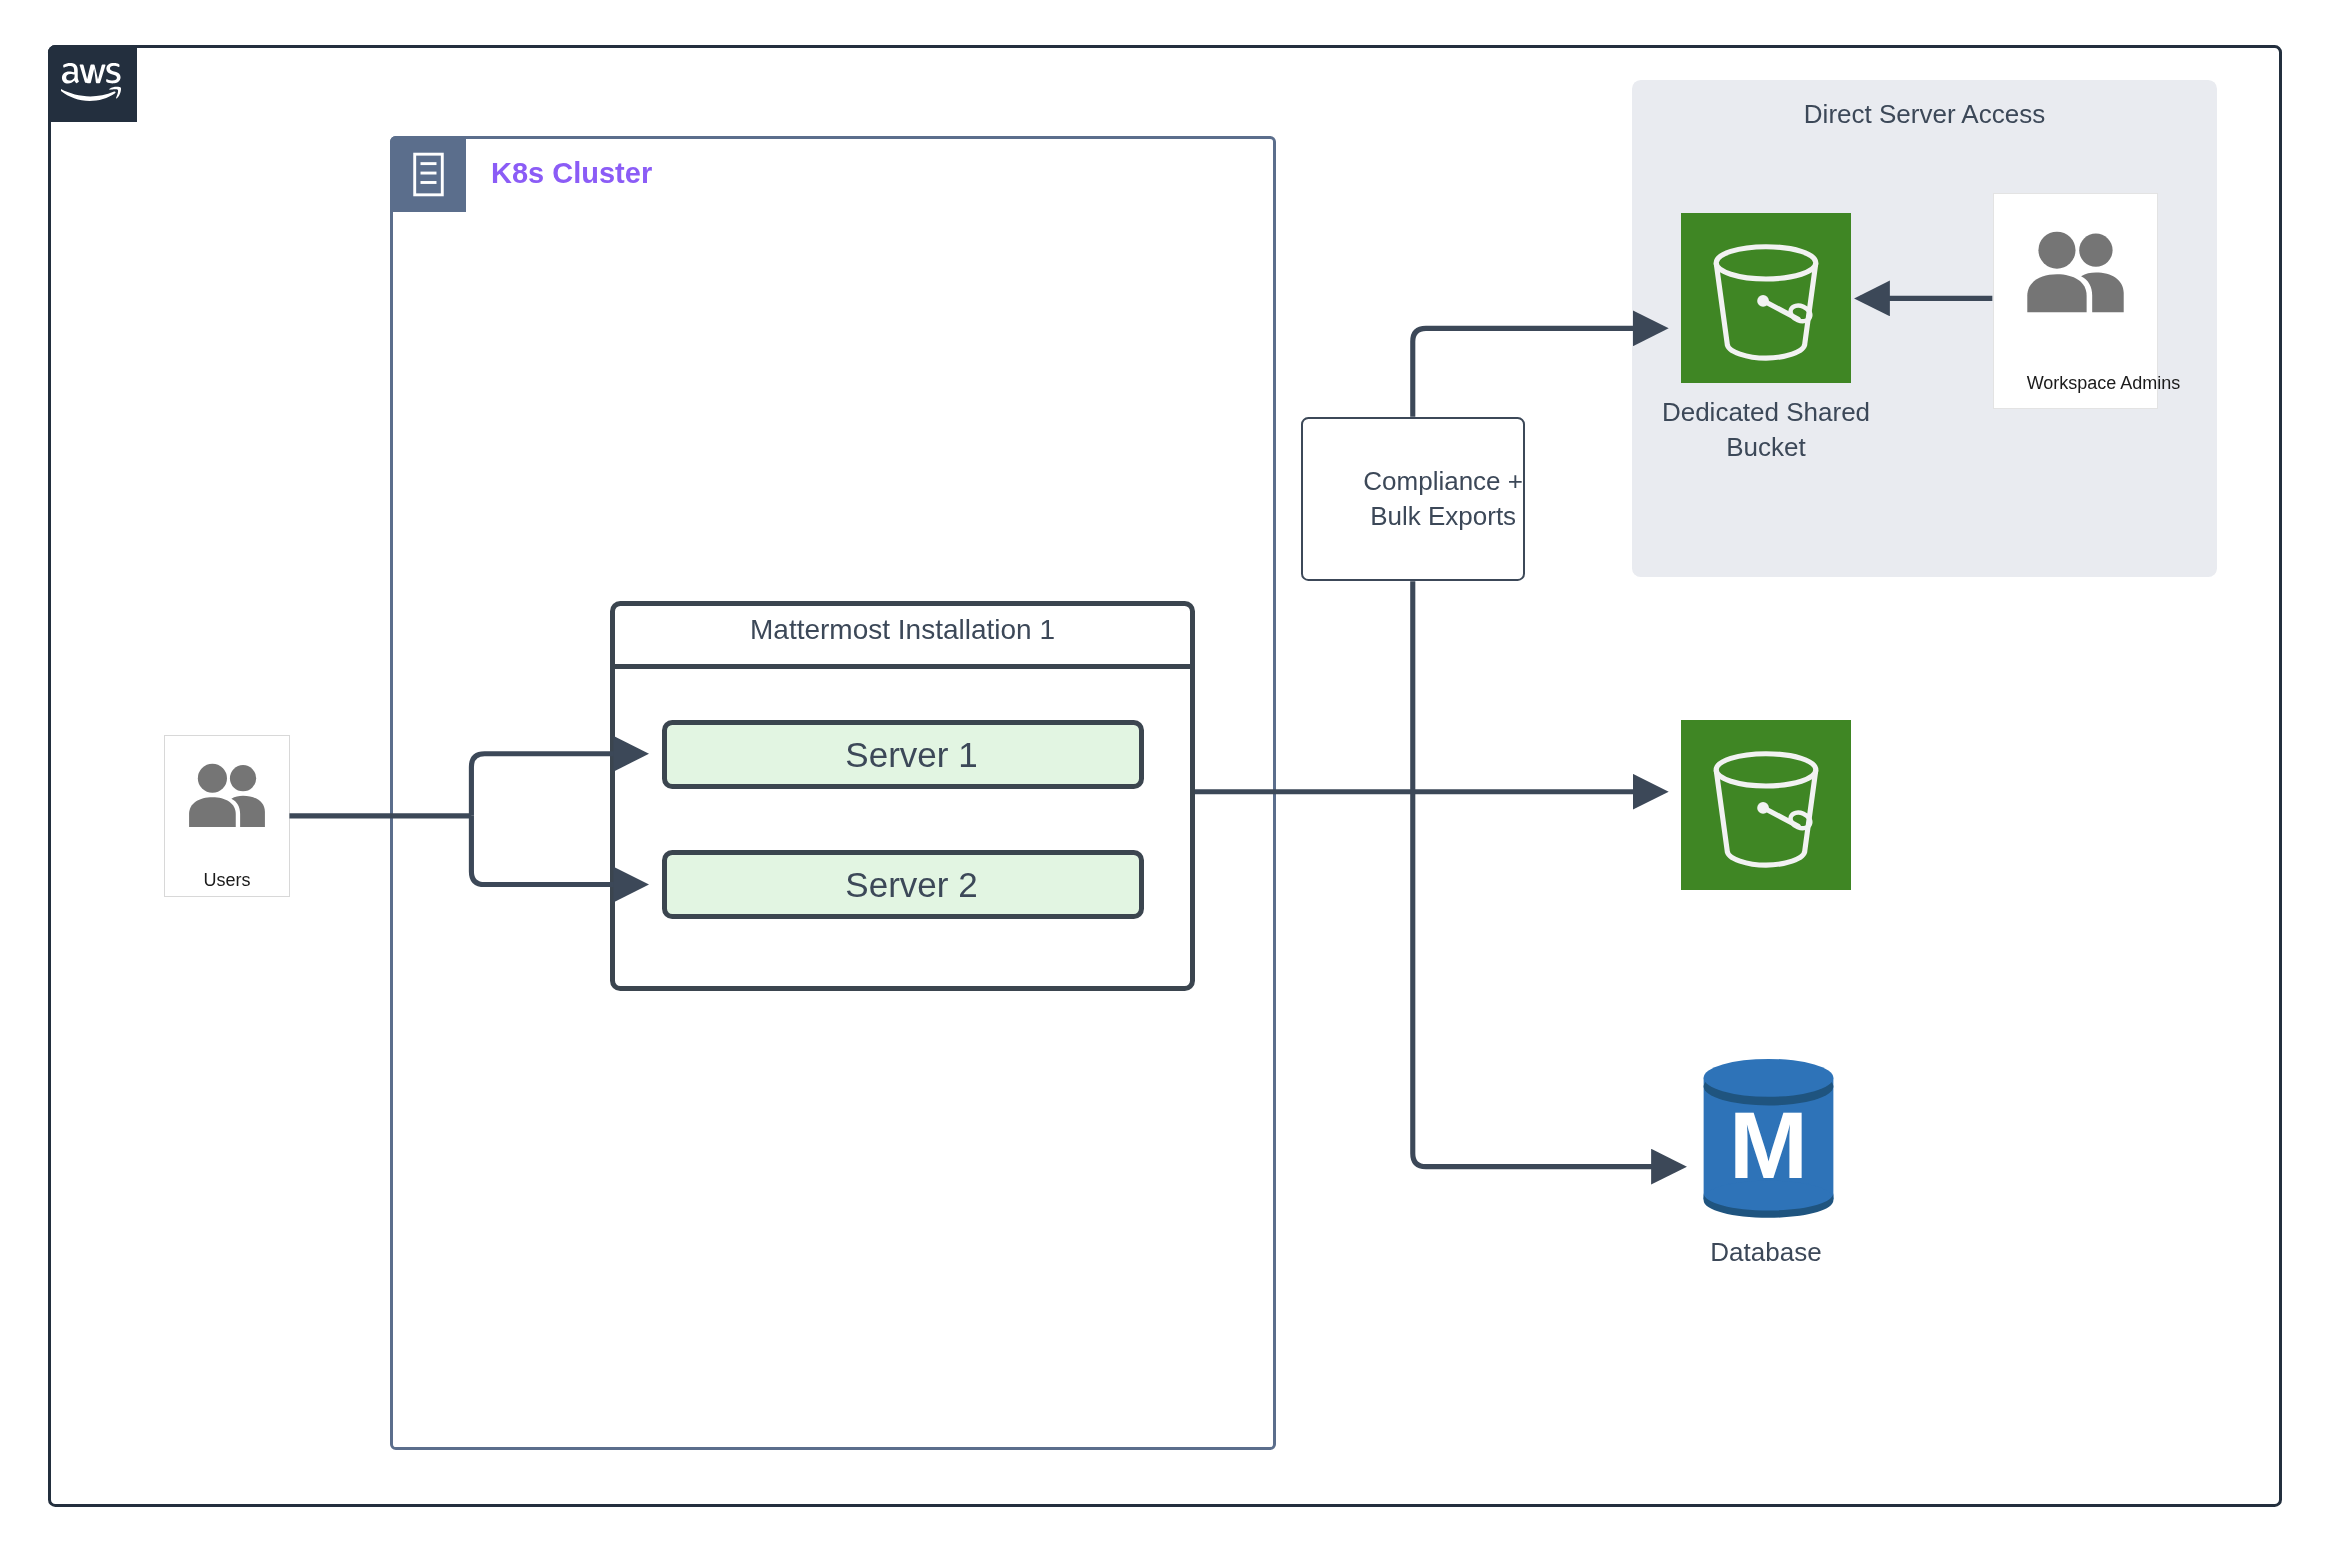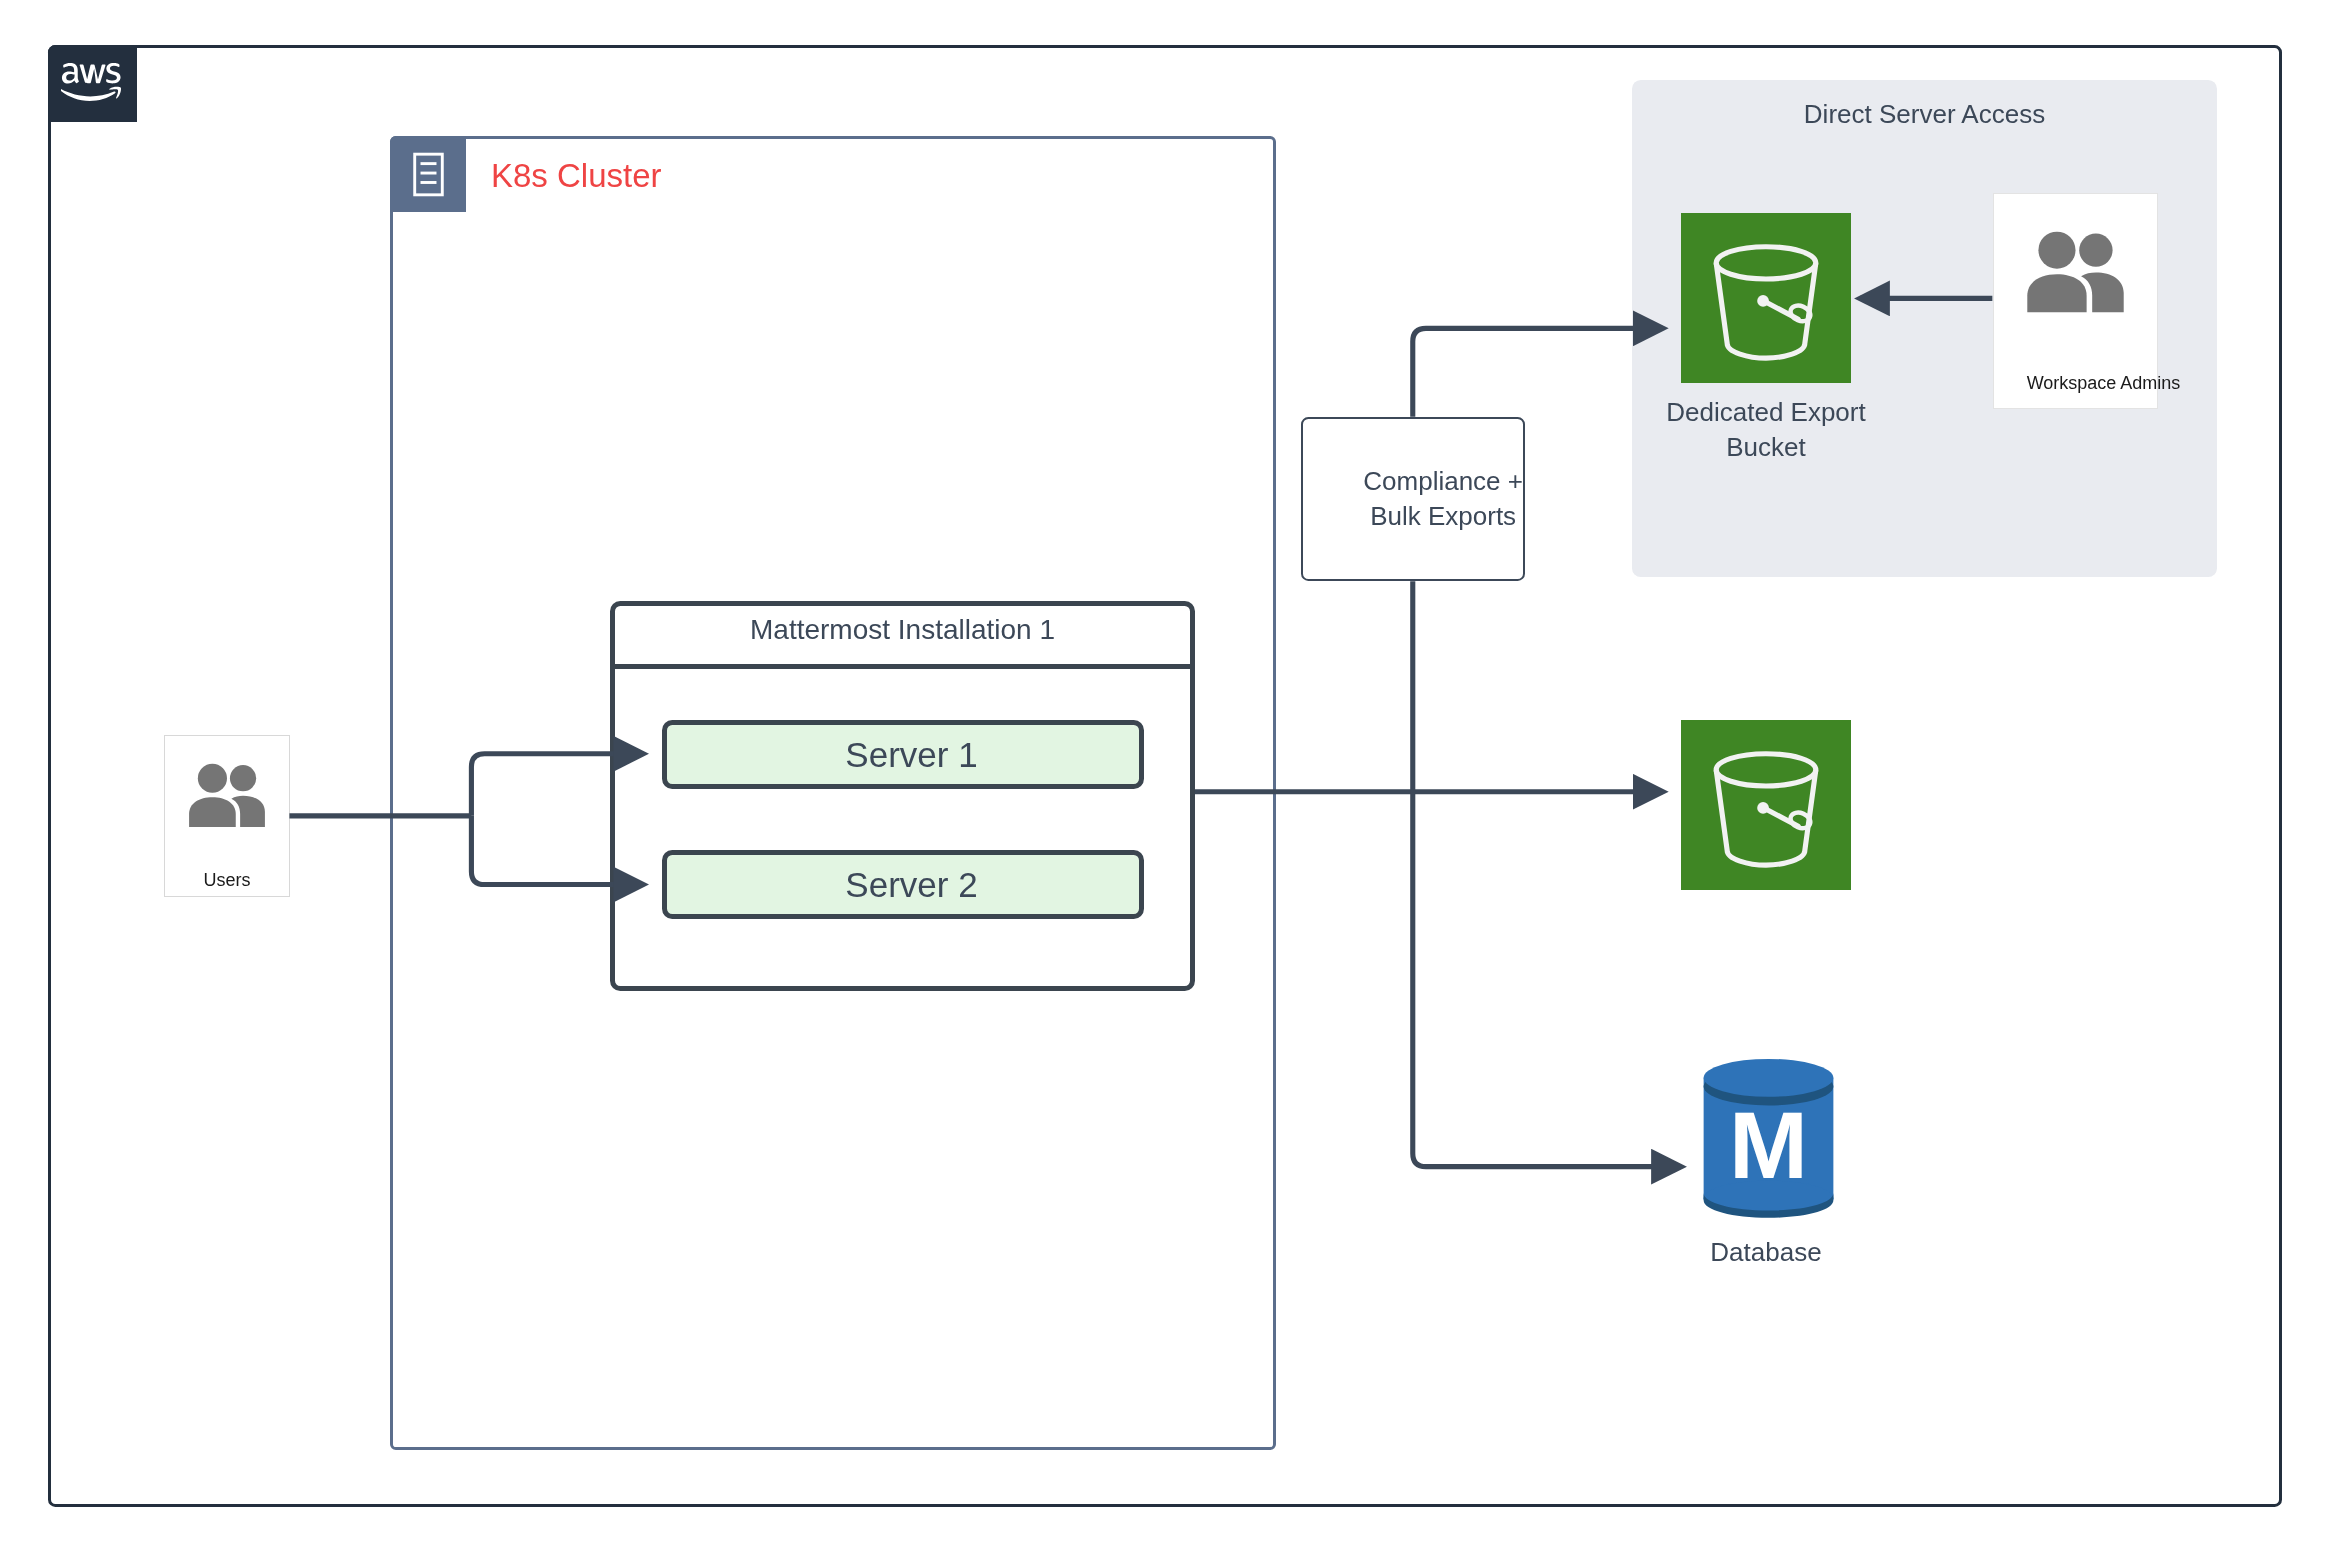--- a/index.html
+++ b/index.html
@@ -53,23 +53,24 @@
     left: 390px; top: 136px;
     width: 76px; height: 76px;
     background: #5B6E8C;
     border-top-left-radius: 5.8px;
     display: flex;
     align-items: center;
     justify-content: center;
   }
   #k8s-title {
     left: 491px; top: 157px;
-    font-size: 33px;
-    color: #ef4444;
+    font-size: 29px;
+    color: #8b5cf6;
     white-space: nowrap;
+    font-weight: bold;
   }
 
   
   #mm-box {
     left: 610px; top: 601px;
     width: 585px; height: 390px;
     border: 5.1px solid #3B454F;
     border-radius: 10.2px;
     box-sizing: border-box;
     background: #ffffff;
@@ -260,21 +261,21 @@
       <g fill="none" stroke="#F2F2F2" stroke-width="7" stroke-linejoin="round">
         <ellipse cx="116" cy="68" rx="68" ry="22"></ellipse>
         <path d="M48 68 L63 178 C63 190 92 198 116 198 C140 198 169 190 169 178 L184 68"></path>
       </g>
       <path d="M113 120 L160 145" fill="none" stroke="#F2F2F2" stroke-width="7" stroke-linecap="round"></path>
       <ellipse cx="163" cy="137" rx="14" ry="10" fill="none" stroke="#F2F2F2" stroke-width="6" transform="rotate(22 163 137)"></ellipse>
       <circle cx="112" cy="120" r="8" fill="#F2F2F2"></circle>
     </svg>
   </div>
   <div class="abs node-label" id="export-bucket-label">
-    <div>Dedicated Export</div>
+    <div>Dedicated Shared</div>
     <div>Bucket</div>
   </div>
 
   <div class="abs" id="admins-card"></div>
   <div class="abs" id="admins-icon">
     <svg width="113" height="89" viewBox="0 0 120 96">
       <circle cx="40" cy="25" r="20" fill="#757575"></circle>
       <circle cx="82" cy="25" r="18" fill="#757575"></circle>
       <path d="M8 92 L8 74 C8 59 22 51 40 51 C58 51 72 59 72 74 L72 92 Z" fill="#757575"></path>
       <path d="M78 92 L78 74 C78 64 74 57 66 53 C71 50 76 49 82 49 C99 49 112 57 112 71 L112 92 Z" fill="#757575"></path>

